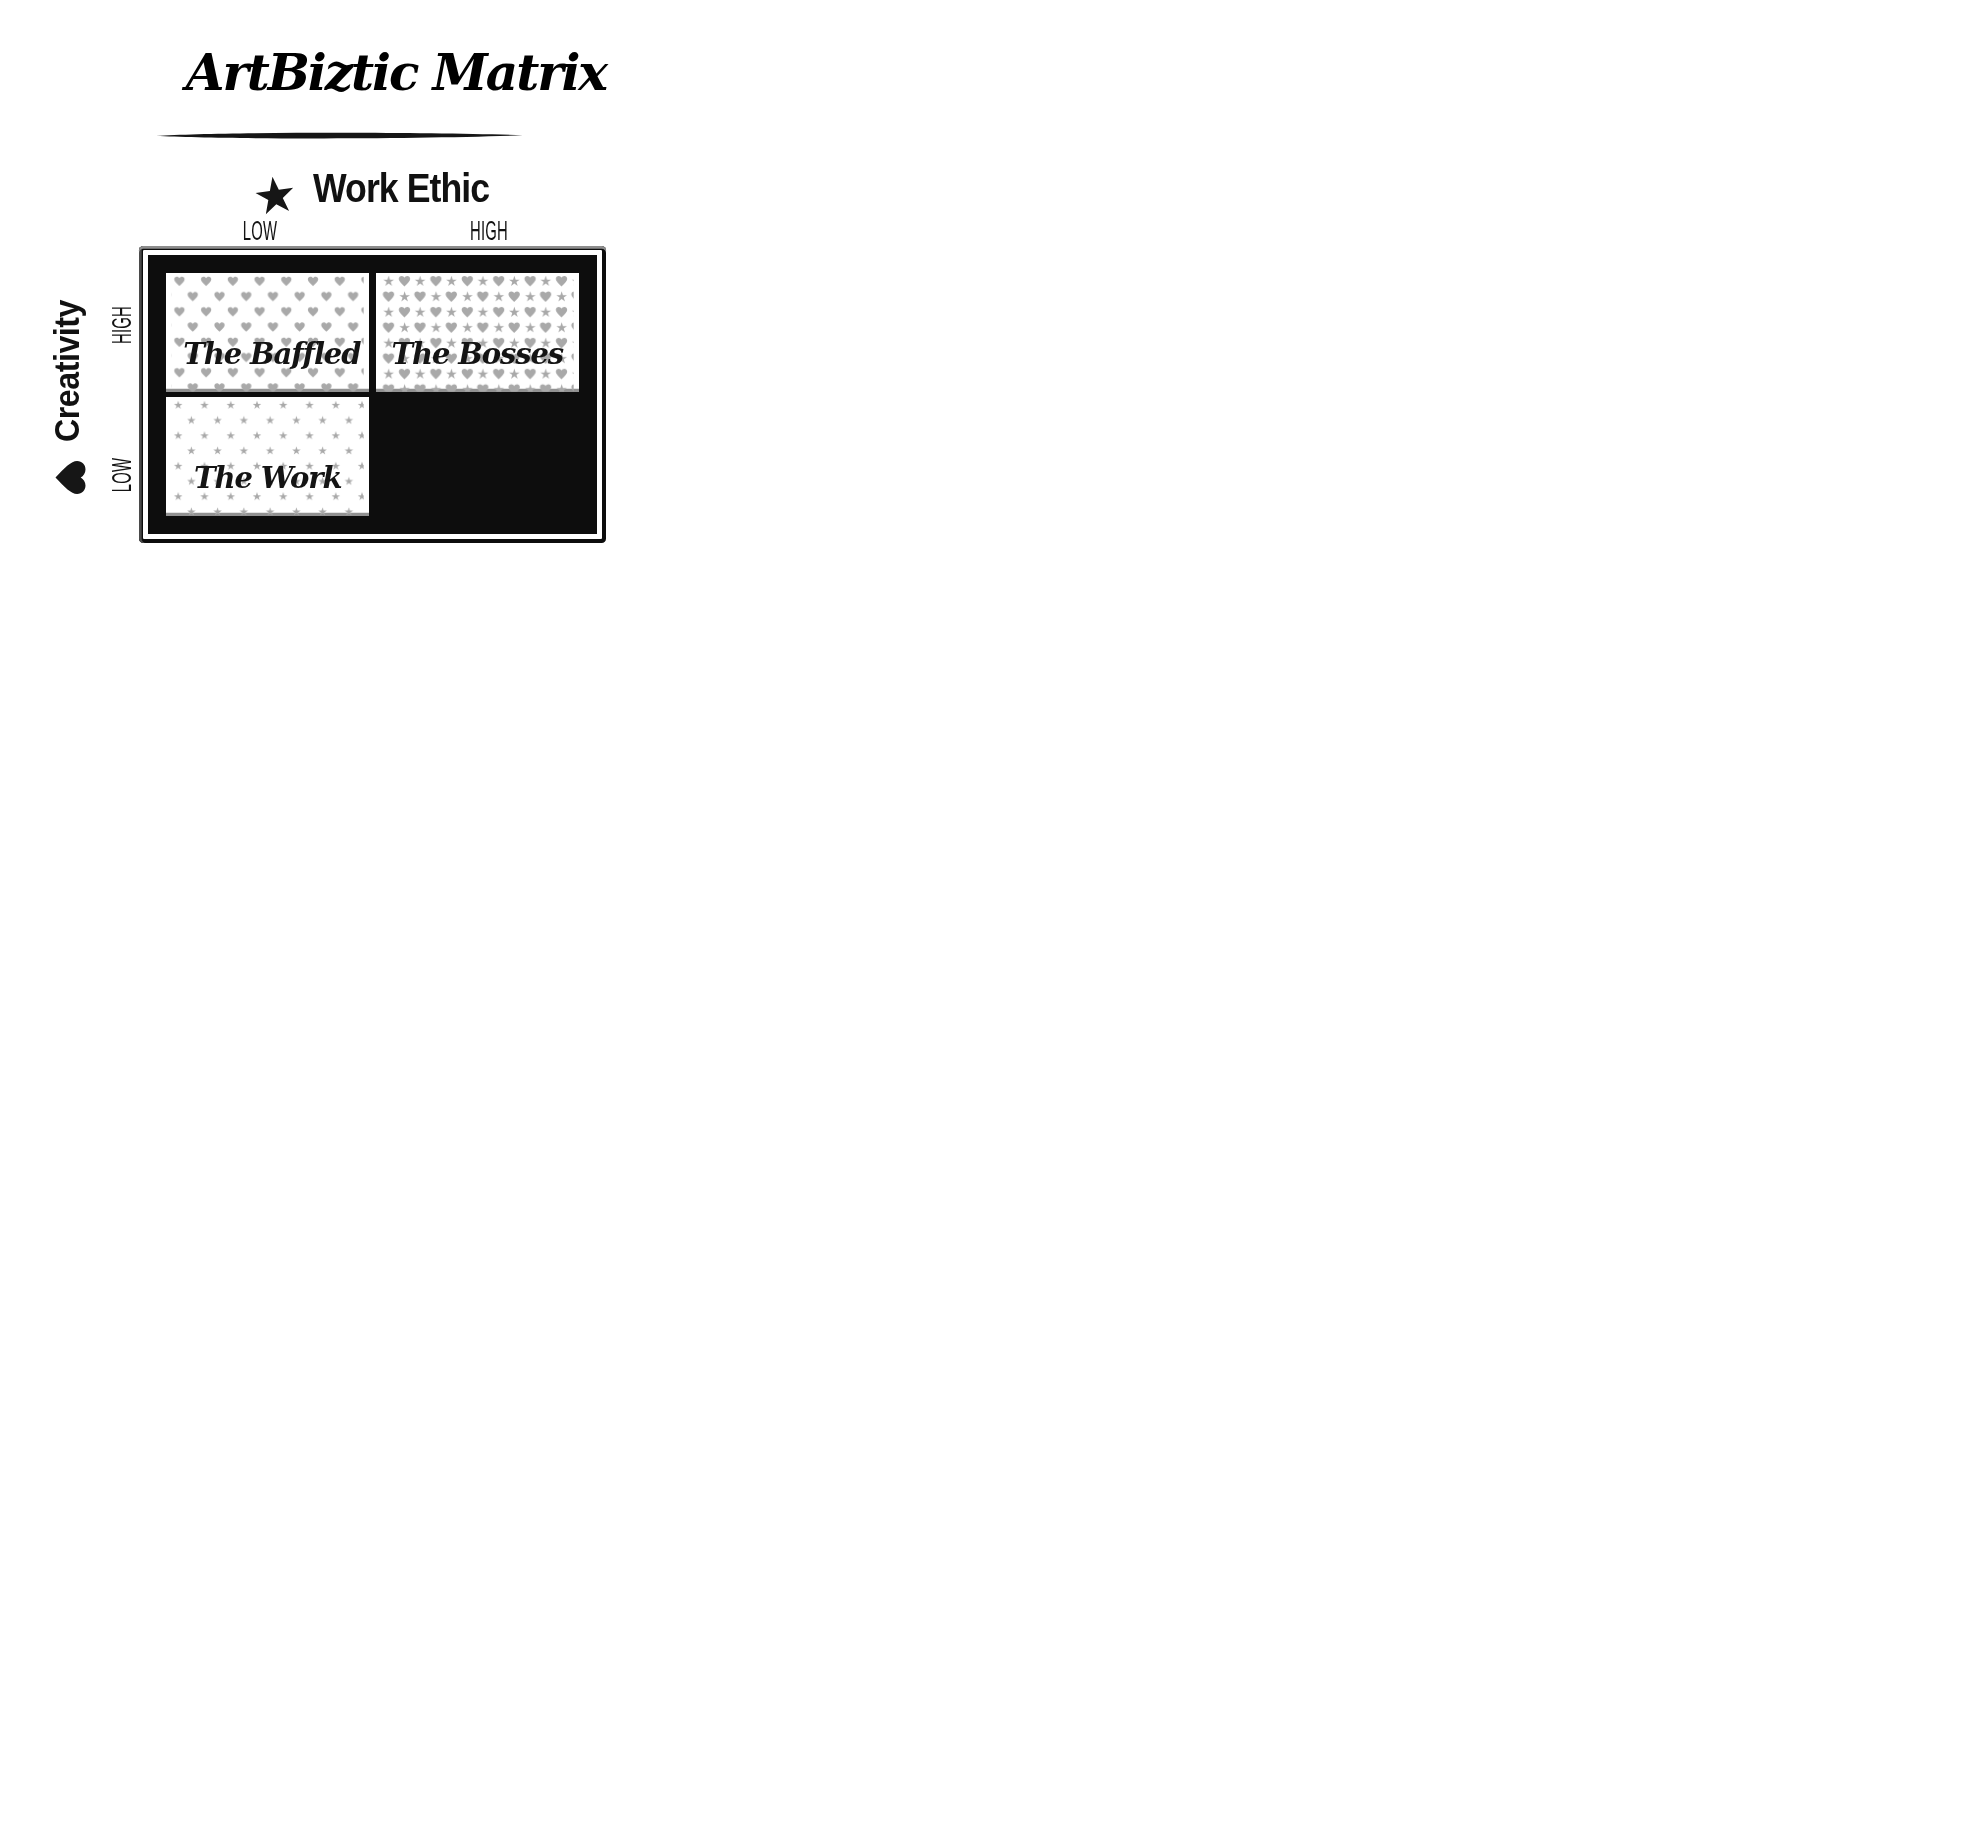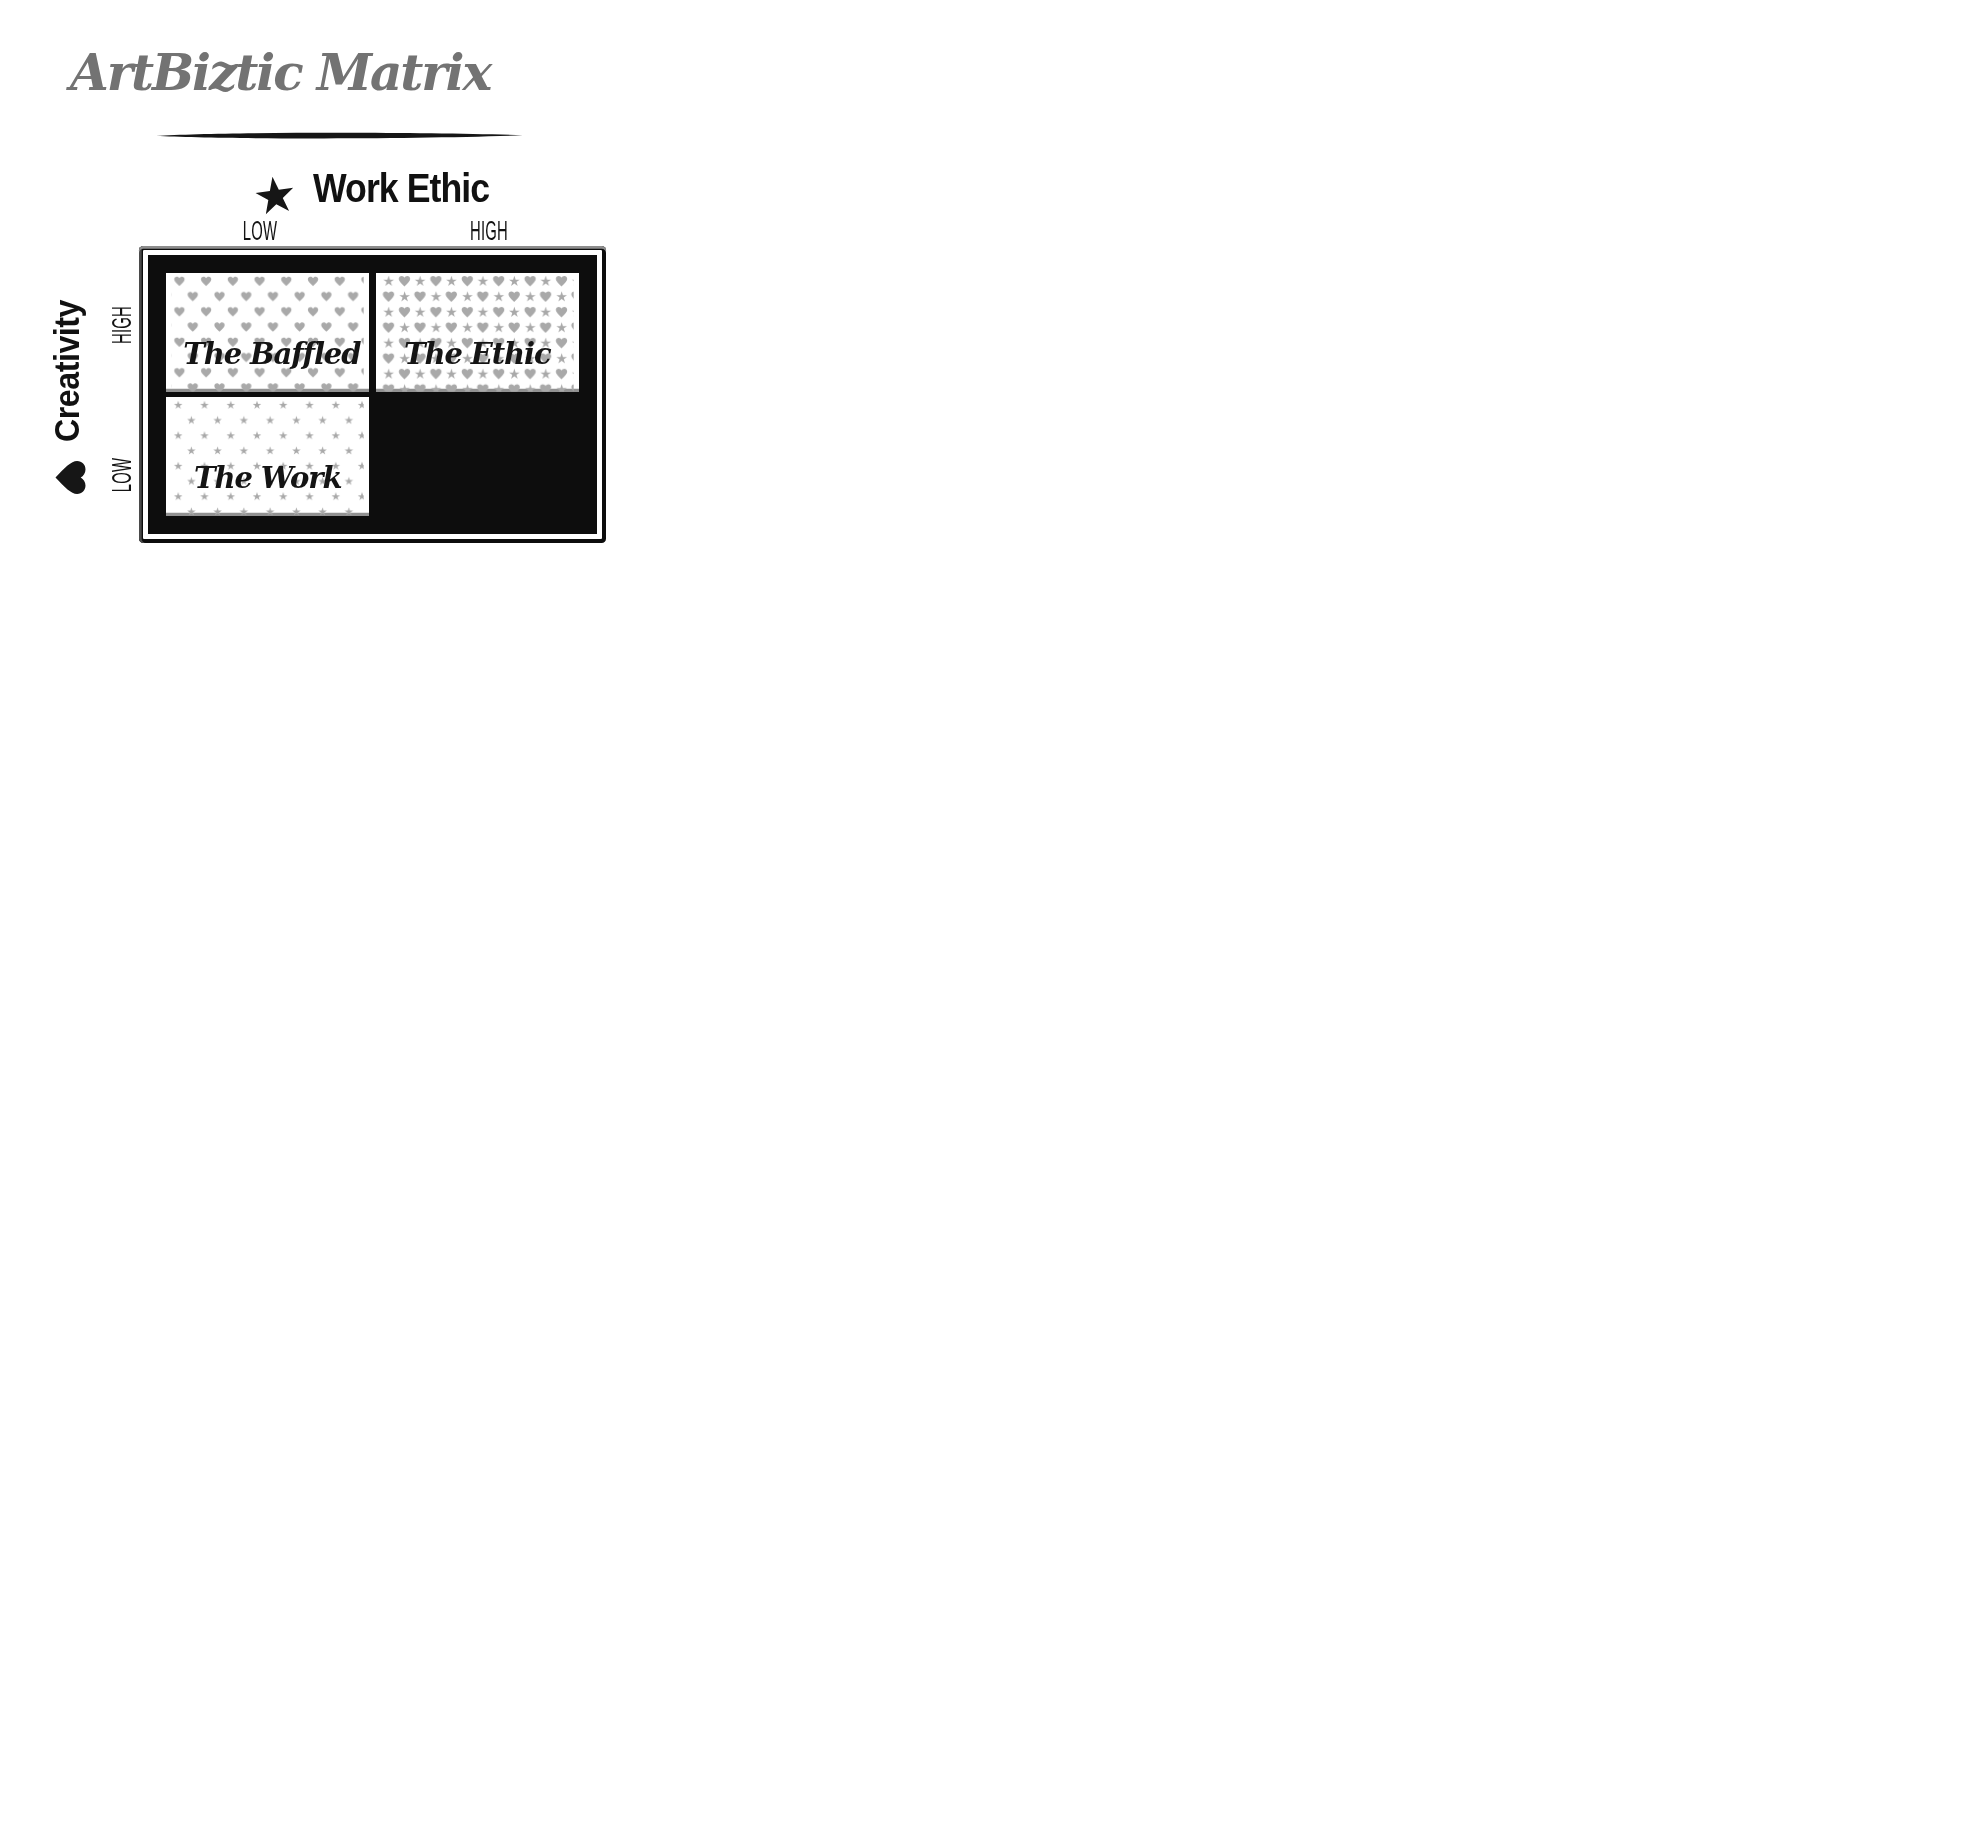--- a/index.html
+++ b/index.html
@@ -4,23 +4,23 @@
 <style>
   html,body{margin:0;padding:0;background:#ffffff;}
   body{
     width:661px;height:614px;position:relative;overflow:hidden;
     font-family:"Liberation Sans",sans-serif;color:#111;
   }
   .abs{position:absolute;}
 
   
   .page-title{
-    left:70px;top:45px;width:536px;text-align:left;
+    left:70px;top:45px;width:536px;text-align:right;
     font-family:"DejaVu Serif",serif;font-style:italic;font-weight:700;
-    font-size:50px;line-height:1.1;letter-spacing:-2.1px;color:#737373;
+    font-size:50px;line-height:1.1;letter-spacing:-2.1px;color:#000000;
     white-space:nowrap;
   }
   .title-underline{left:155px;top:131px;}
 
   
   .x-axis-star{left:255px;top:176px;transform:rotate(-8deg);}
   .x-axis-title{
     left:313px;top:165px;font-weight:700;font-size:41px;letter-spacing:-1.1px;
     transform:scaleX(0.87);transform-origin:left top;white-space:nowrap;color:#111;
   }
@@ -128,21 +128,21 @@
         <svg class="fill" viewBox="0 0 410 253" width="220" height="136">
           <rect width="100%" height="100%" fill="url(#pat-hearts)"></rect>
         </svg>
         <div class="cell-label">The Baffled</div>
       </div>
 
       <div class="cell cell-tr">
         <svg class="fill" viewBox="0 0 410 253" width="220" height="136">
           <rect width="100%" height="100%" fill="url(#pat-mix)"></rect>
         </svg>
-        <div class="cell-label">The Ethic</div>
+        <div class="cell-label">The Bosses</div>
       </div>
 
 
       <div class="cell cell-br">
         <svg class="fill" viewBox="0 0 410 253" width="220" height="136">
           <rect width="100%" height="100%" fill="url(#pat-stars)"></rect>
         </svg>
         <div class="cell-label">The Work</div>
       </div>
 

